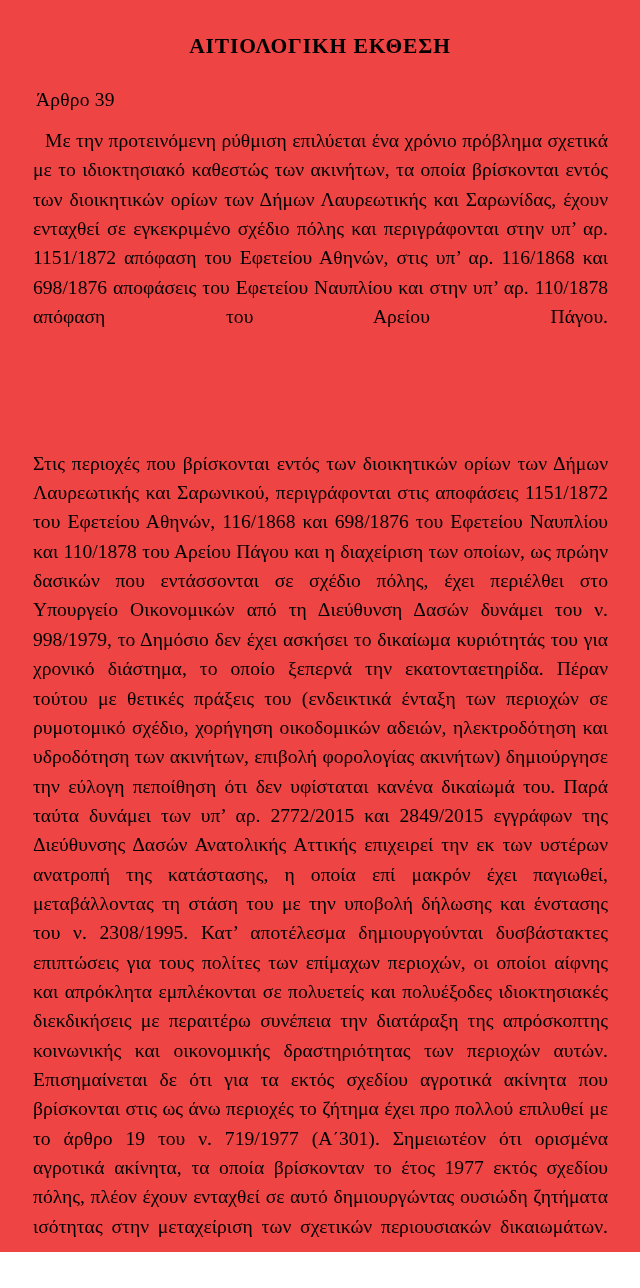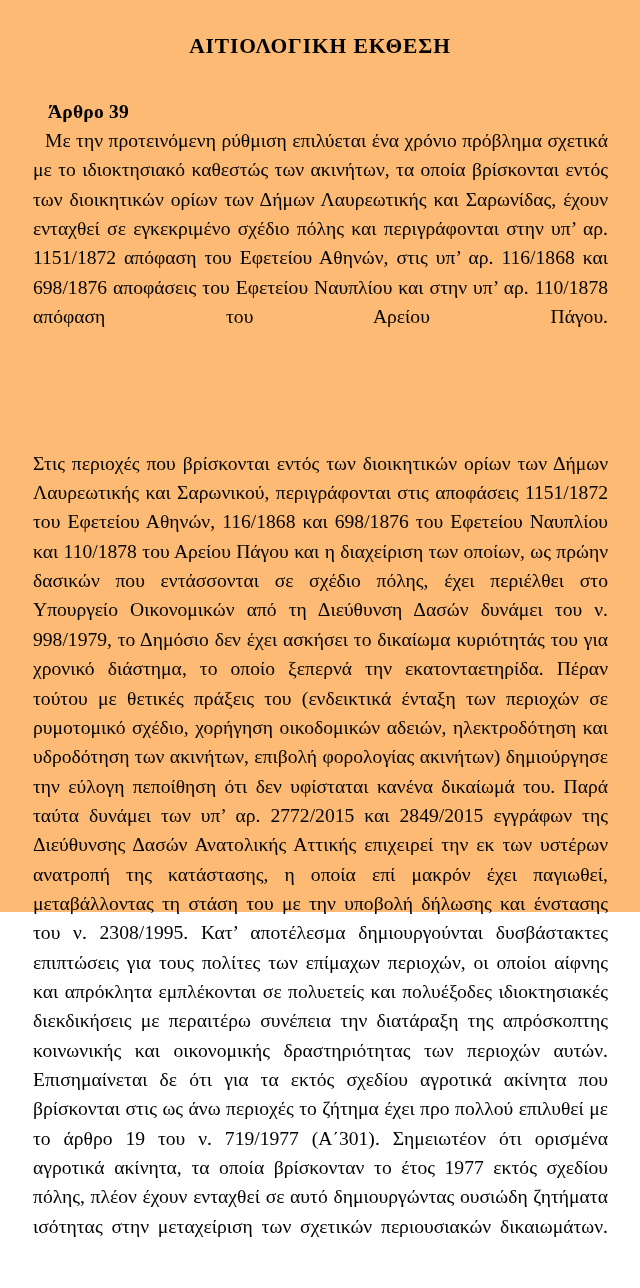--- a/index.html
+++ b/index.html
@@ -12,47 +12,47 @@
     width: 640px;
     height: 1288px;
     overflow: hidden;
     font-family: "Liberation Serif", "DejaVu Serif", serif;
     color: #000000;
     -webkit-font-smoothing: antialiased;
   }
   .page {
     position: relative;
     width: 640px;
-    height: 912px;
+    height: 1252px;
     box-sizing: border-box;
     padding: 0;
-    background: #fdba74;
+    background: #ef4444;
   }
   .doc-title {
     margin: 0;
     padding: 0;
     position: absolute;
     top: 33px;
     left: 0;
     width: 640px;
     text-align: center;
     font-size: 21.5px;
     font-weight: bold;
     letter-spacing: 0.9px;
     line-height: 26px;
     font-family: "Liberation Serif", "DejaVu Serif", serif;
   }
   .article-heading {
-    margin: 12px;
+    margin: 0;
     padding: 0;
     position: absolute;
     top: 88px;
     left: 36px;
     font-size: 19.5px;
-    font-weight: bold;
+    font-weight: normal;
     line-height: 24px;
     letter-spacing: 0.2px;
     font-family: "Liberation Serif", "DejaVu Serif", serif;
   }
   .body-block {
     position: absolute;
     top: 126px;
     left: 33px;
     width: 575px;
   }

